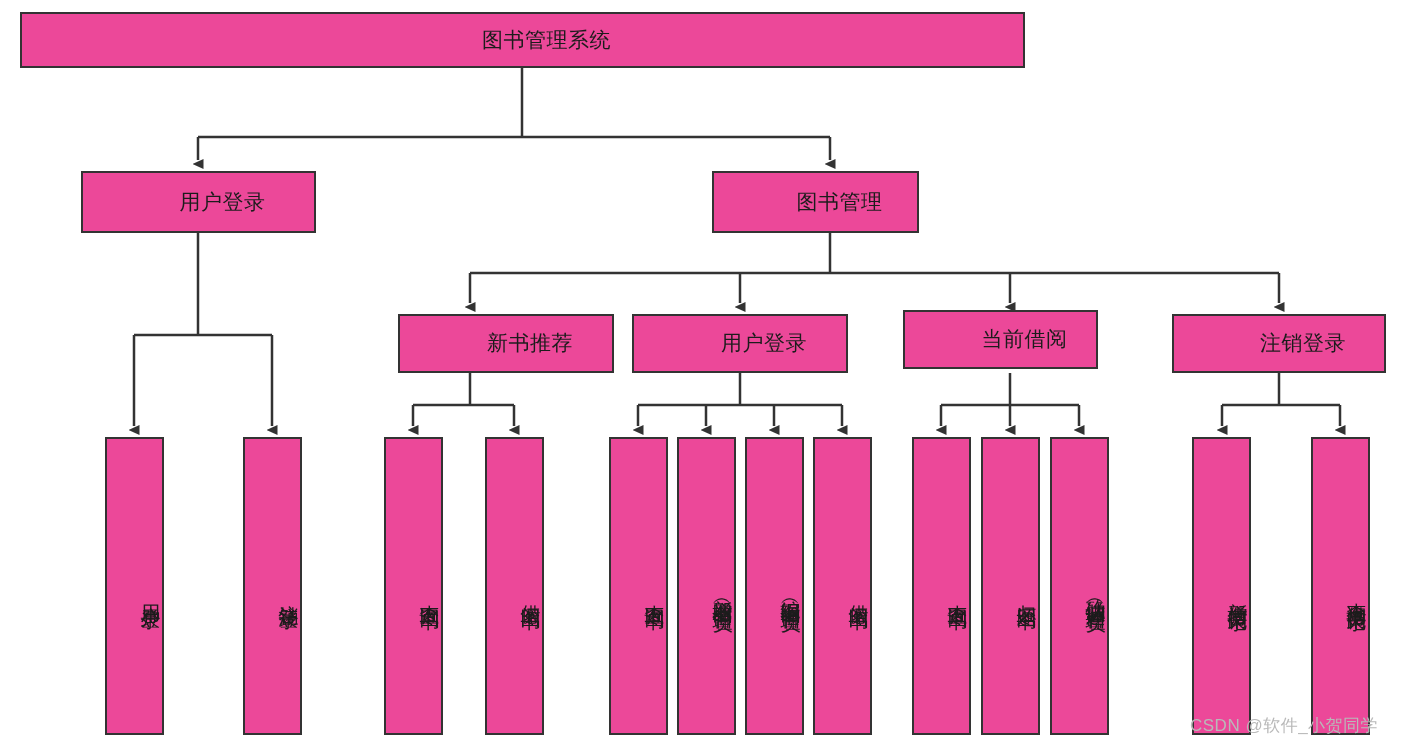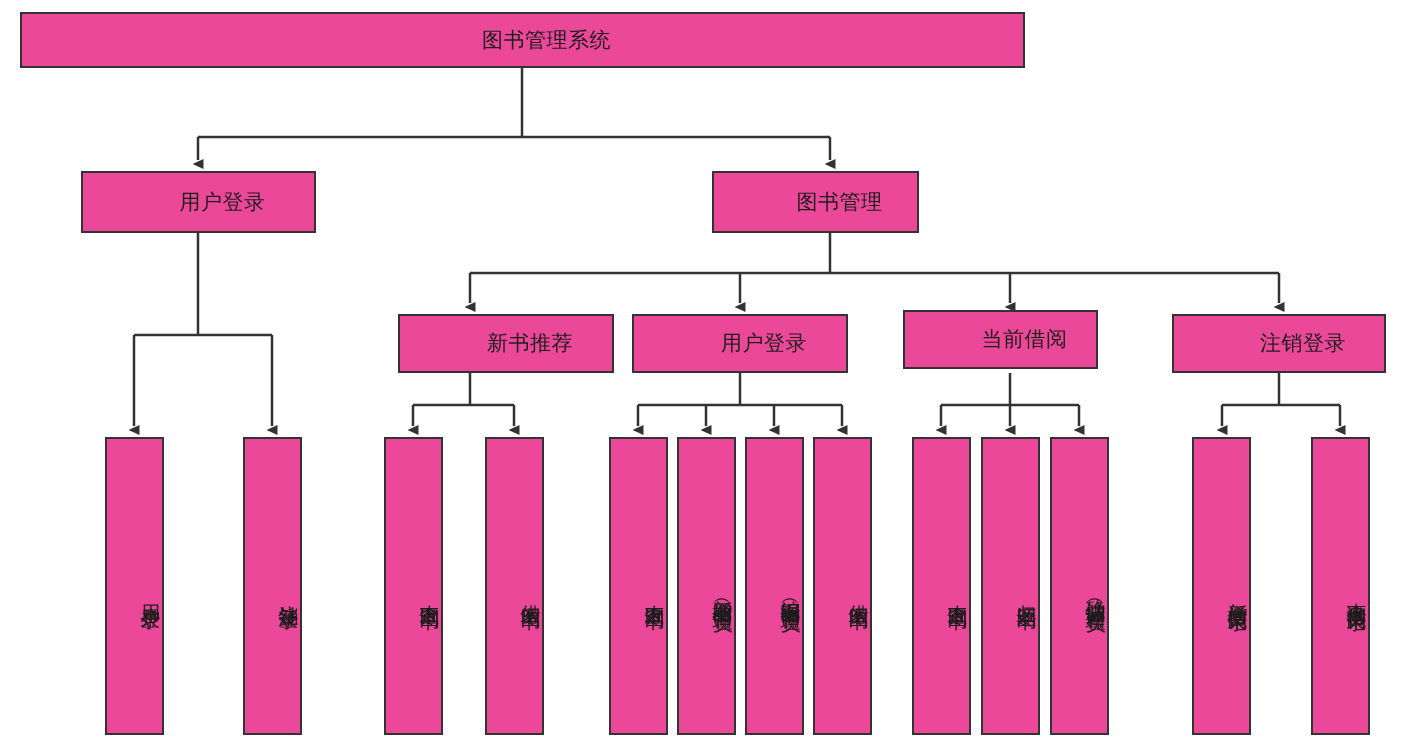--- a/index.html
+++ b/index.html
@@ -180,14 +180,15 @@
     <span>确认归还（管理员）</span>
   </div>
 
   <div class="node vert" style="left:1192px; top:437px; width:59px; height:298px;">
     <span>新增借阅记录</span>
   </div>
   <div class="node vert" style="left:1311px; top:437px; width:59px; height:298px;">
     <span>查询借阅记录</span>
   </div>
 
+  <div class="watermark" style="left:1190px; top:714px;">CSDN @软件_小贺同学</div>
 
 </div>
 
 </body></html>

